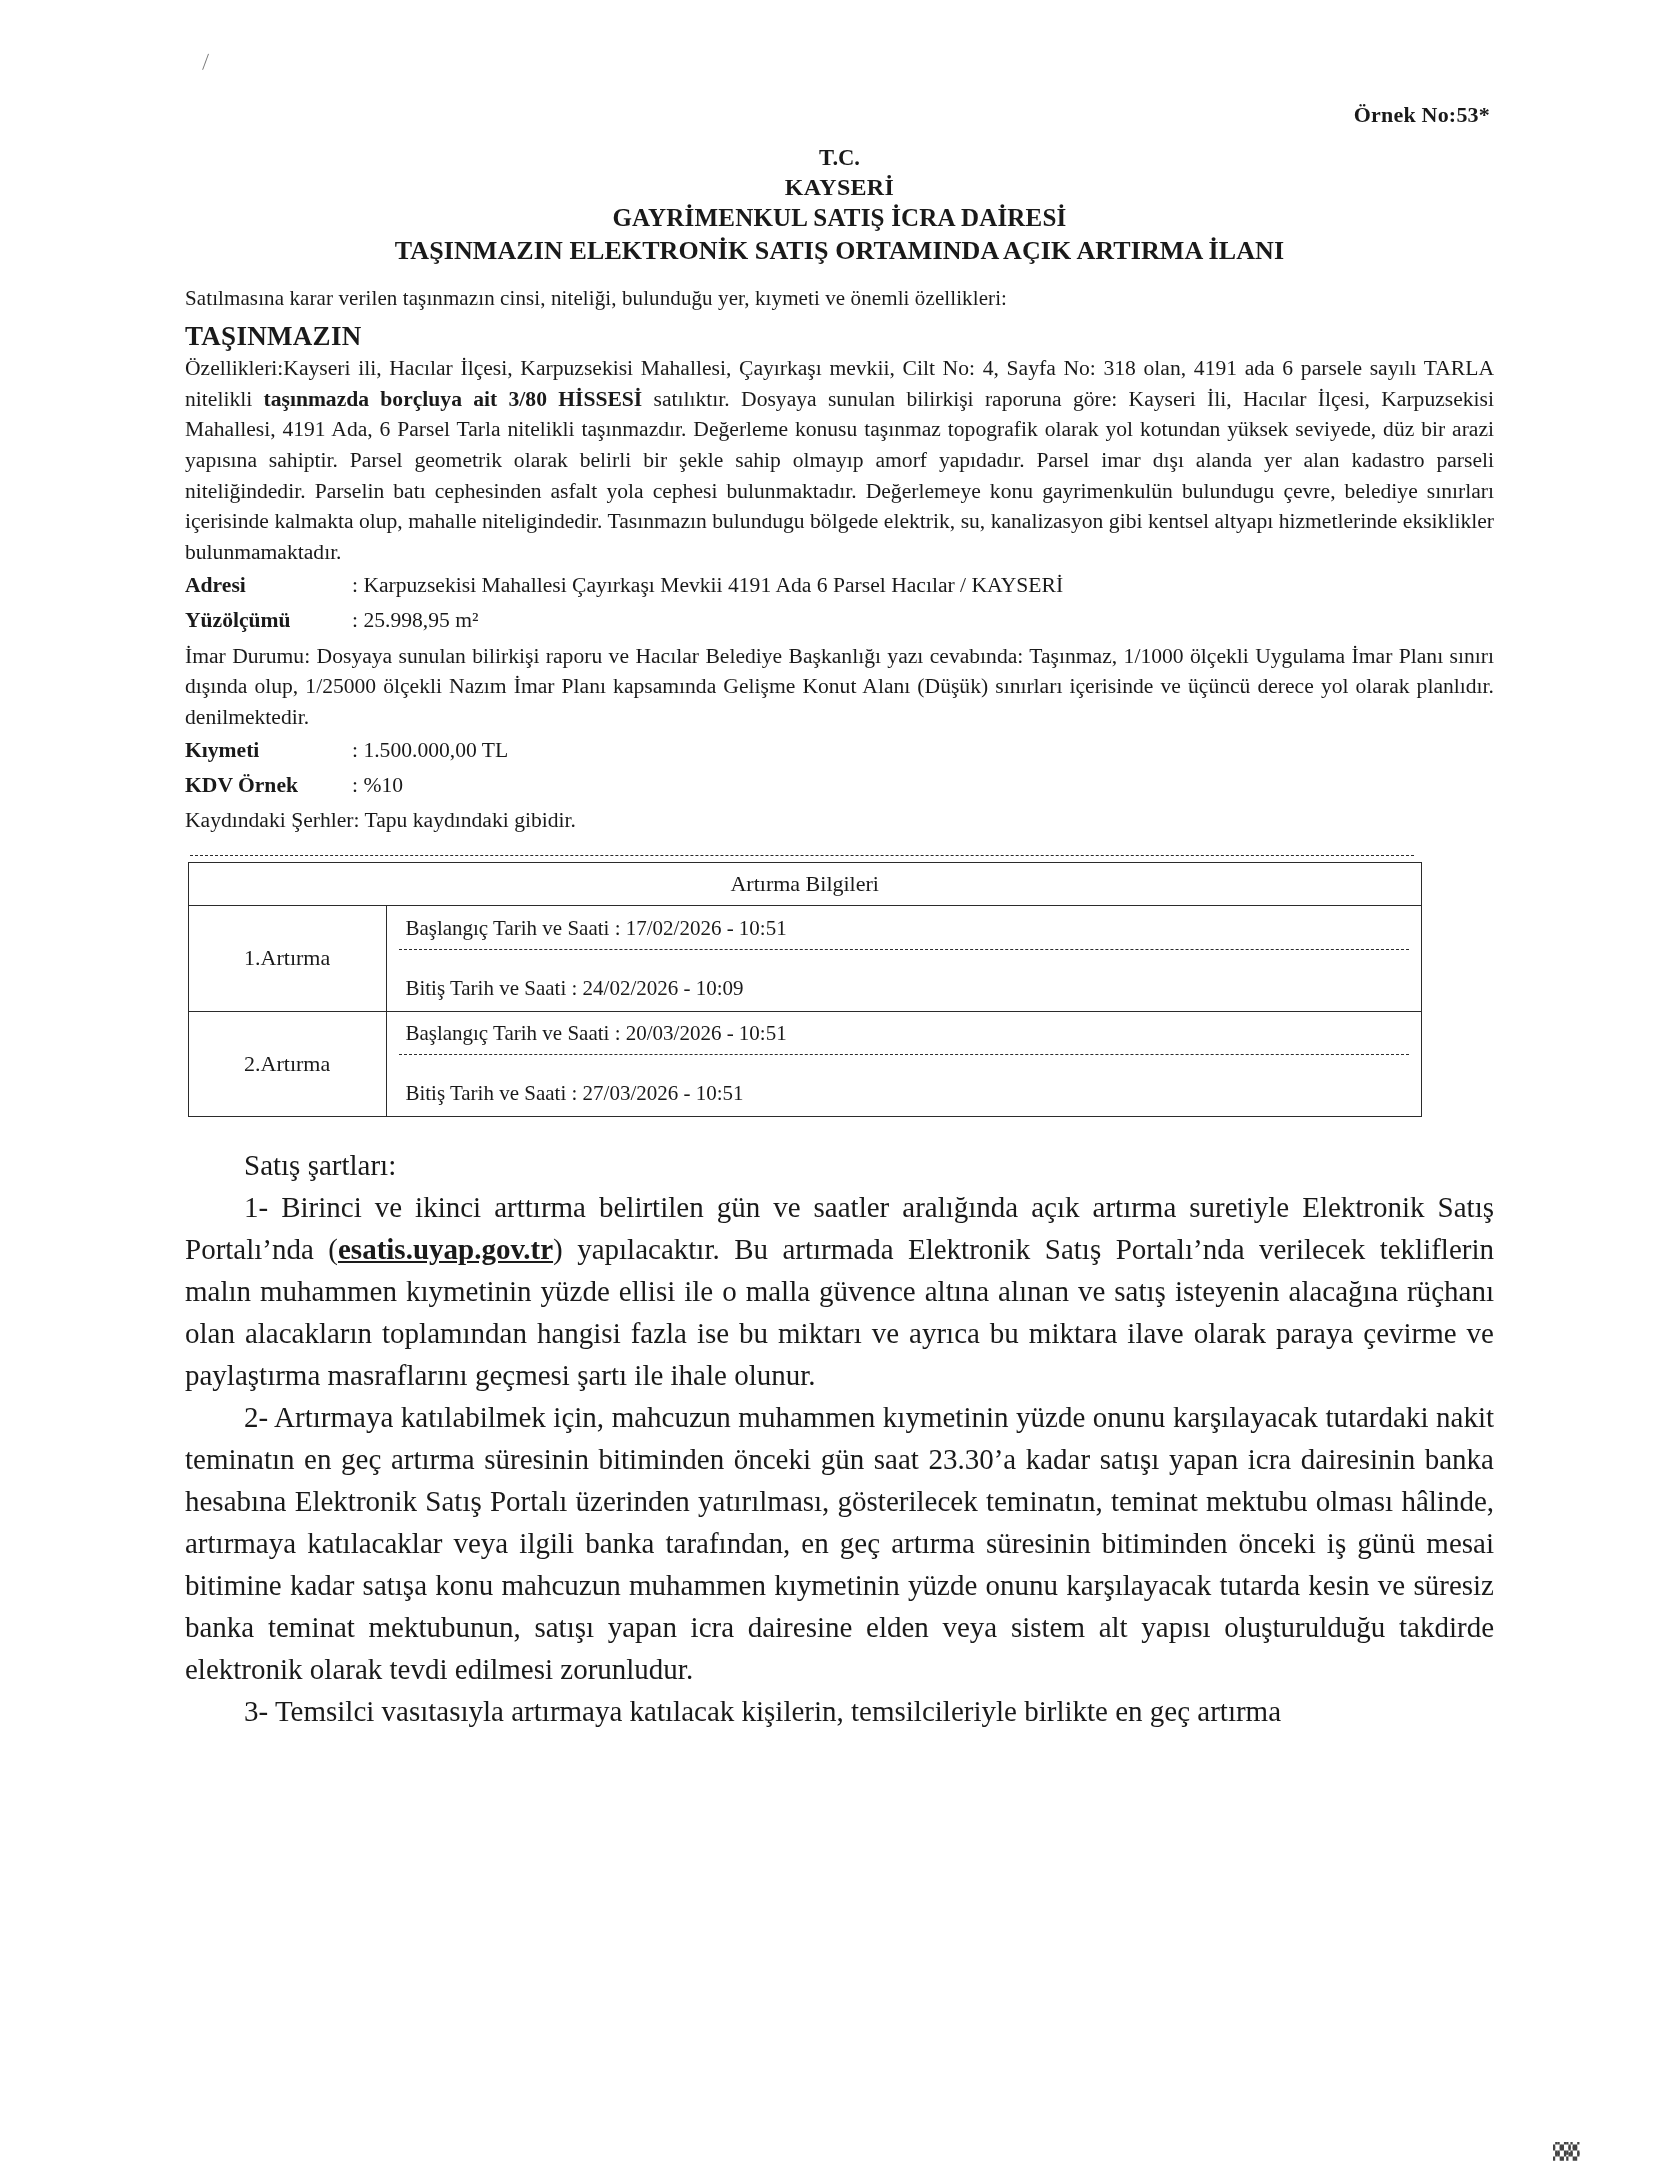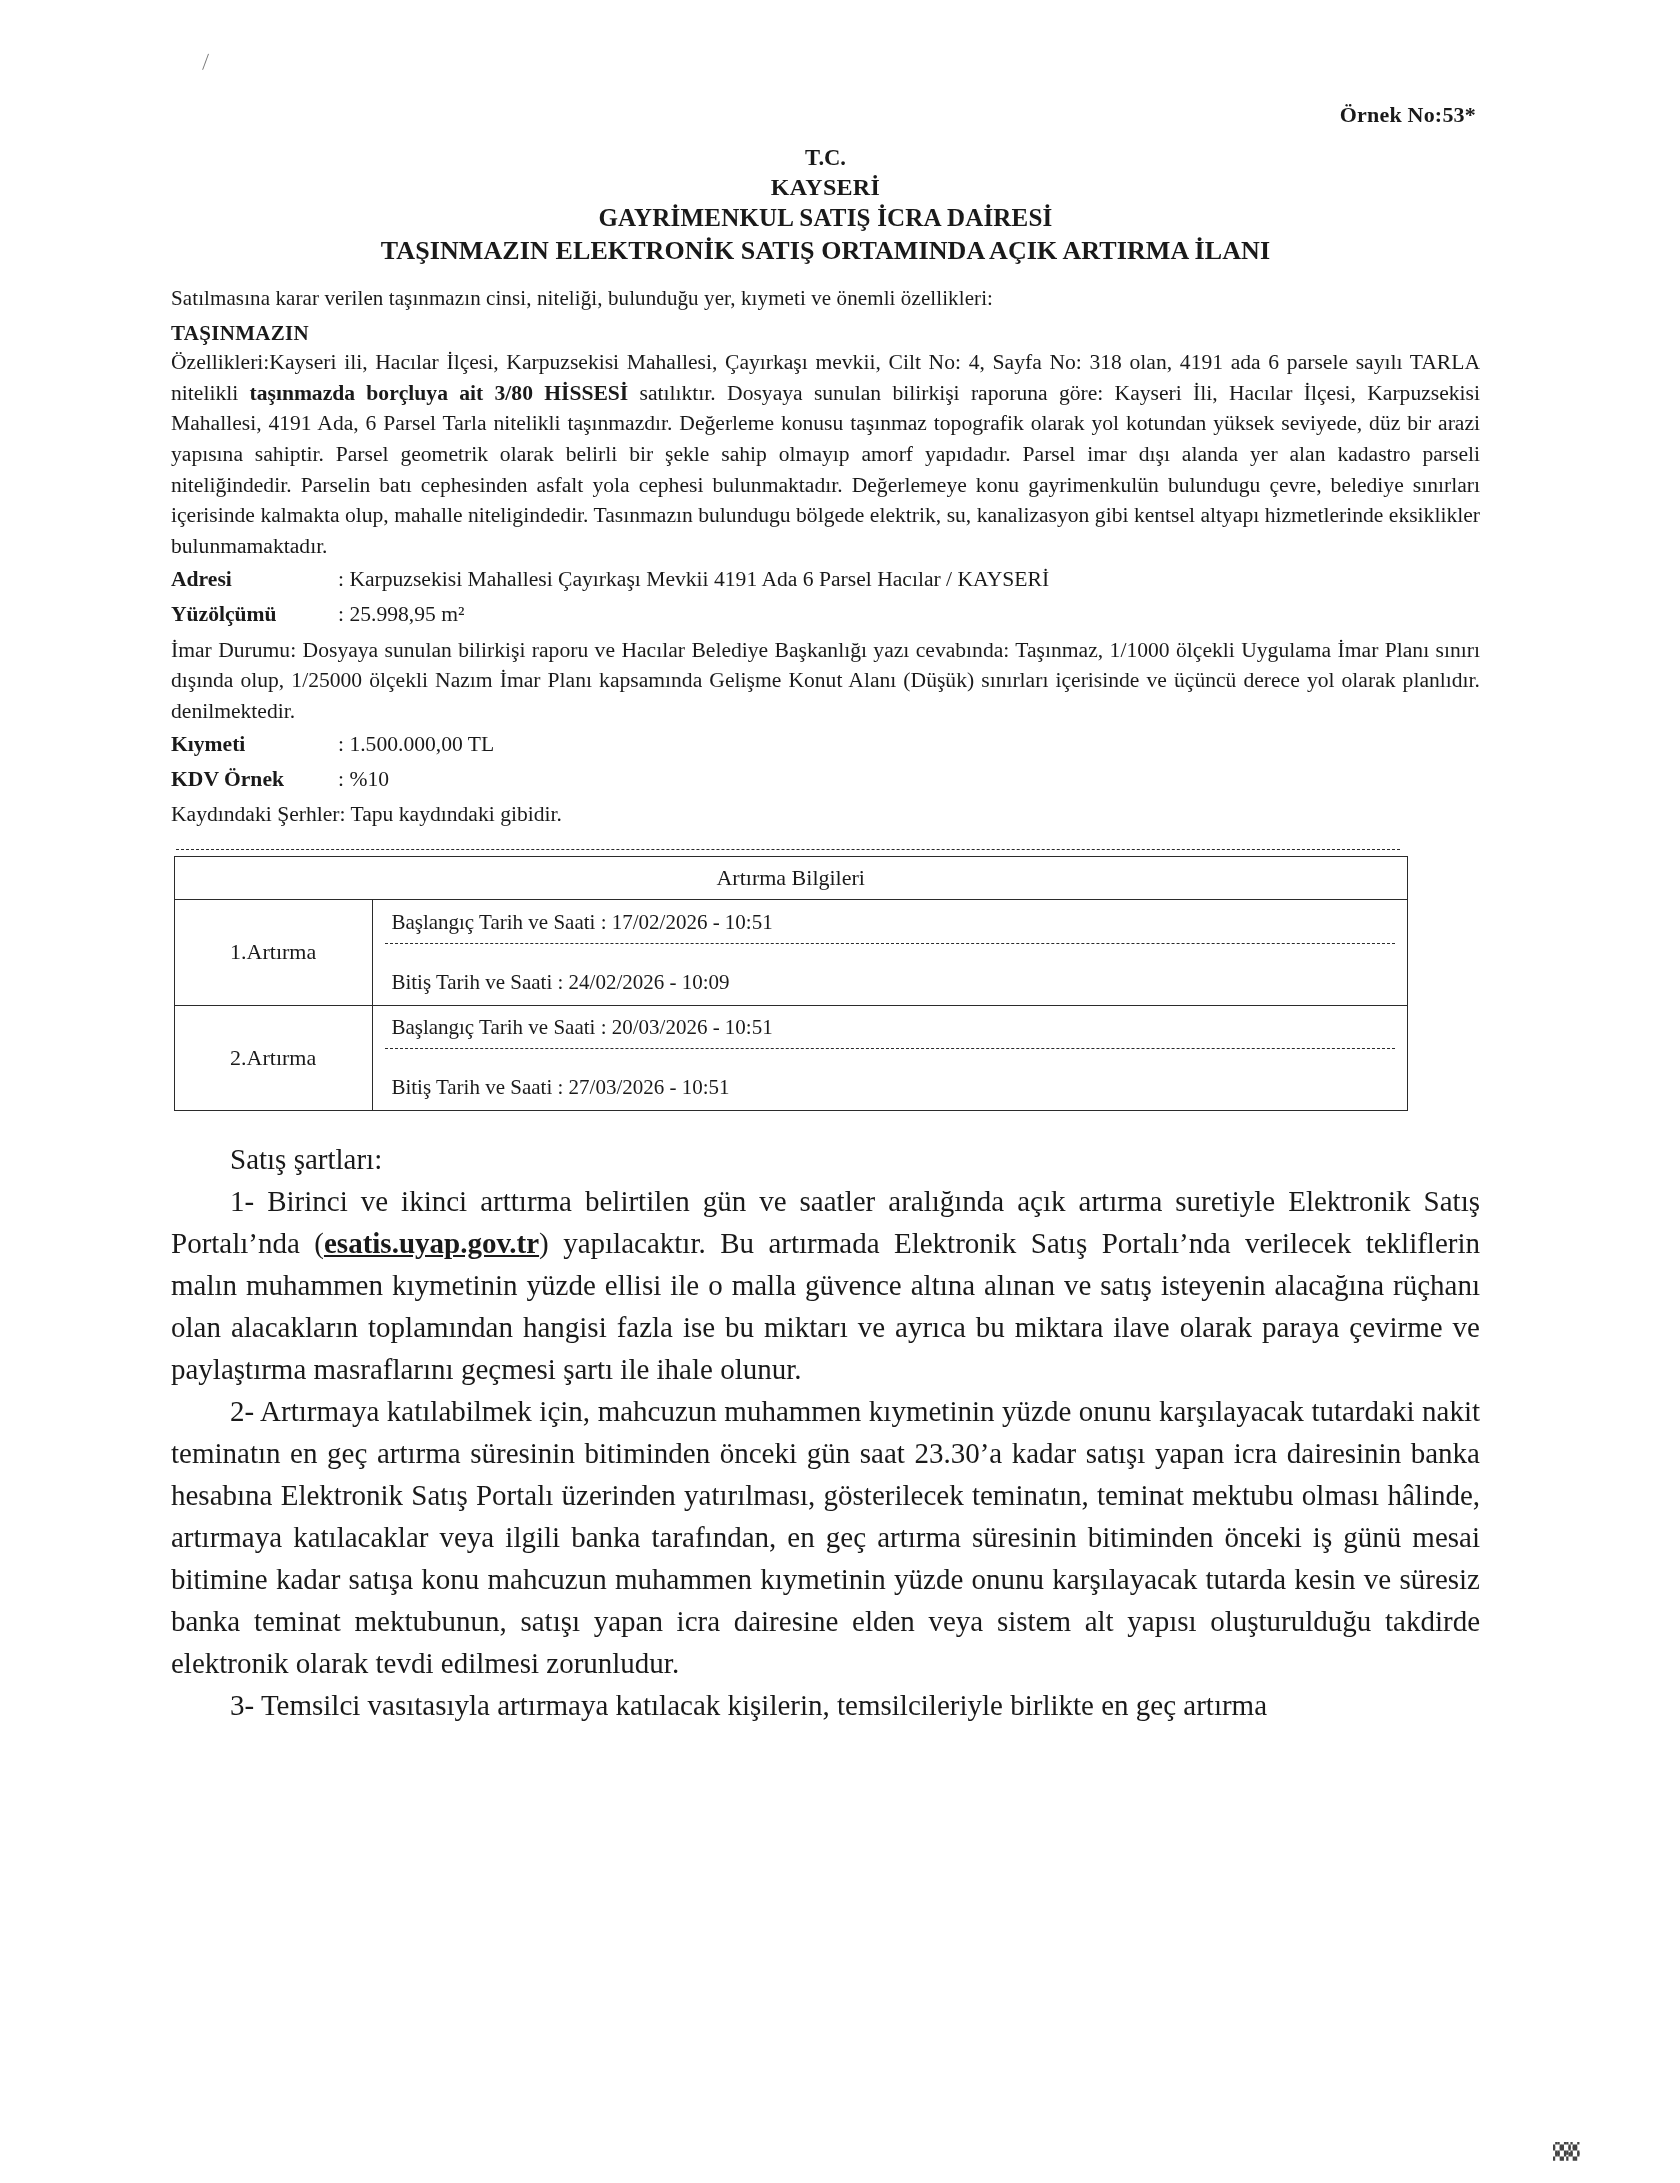--- a/index.html
+++ b/index.html
@@ -18,21 +18,21 @@
   }
   .page {
     position: relative;
     width: 1680px;
     height: 2183px;
     padding: 0;
     box-sizing: border-box;
   }
   .content {
     position: absolute;
-    left: 171px;
+    left: 185px;
     top: 47px;
     width: 1309px;
   }
   .stray-mark {
     position: absolute;
     left: 200px;
     top: 53px;
     font-size: 17.3px;
     color: #777;
     transform: rotate(-20deg);
@@ -78,21 +78,21 @@
     letter-spacing: 0.1px;
   }
   .lead {
     font-size: 21px;
     margin-top: 18px;
     line-height: 1.3;
     letter-spacing: 0.1px;
   }
   .tasinmazin {
     font-weight: bold;
-    font-size: 21px;
+    font-size: 27px;
     margin-top: 8px;
     margin-bottom: 1.3px;
     letter-spacing: 0.3px;
   }
   p.body-par {
     font-size: 21.6px;
     line-height: 1.42;
     text-align: justify;
     margin: 0;
     text-justify: inter-word;

